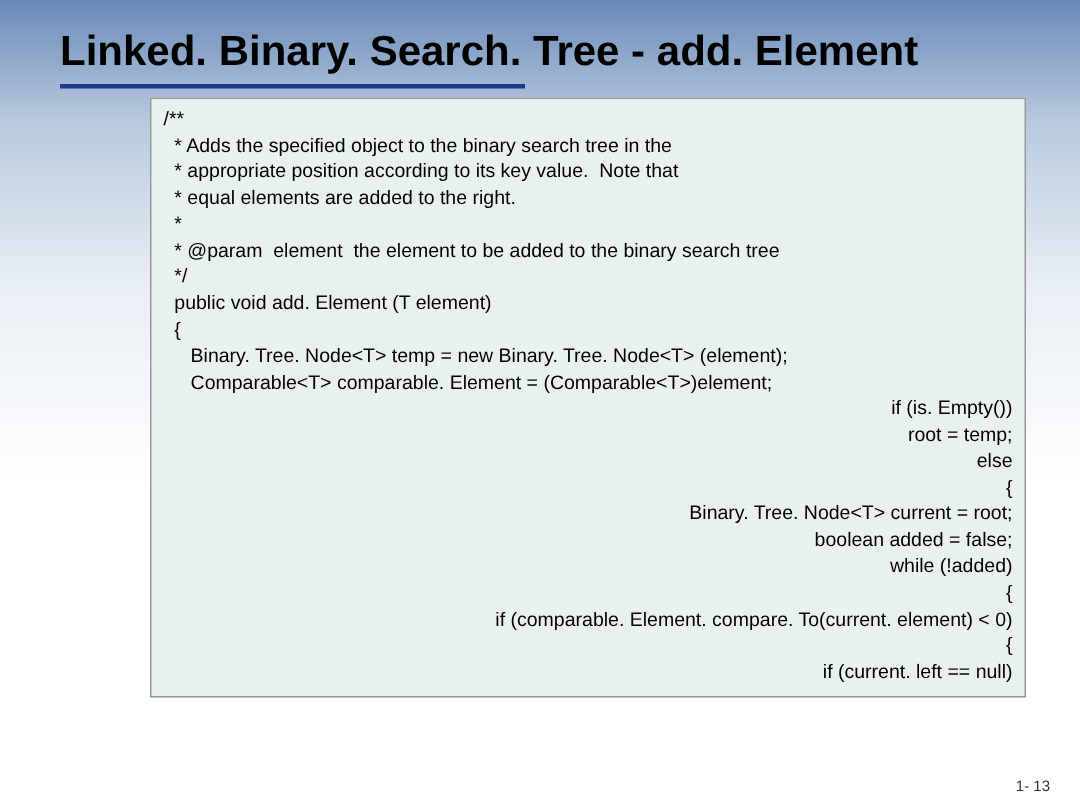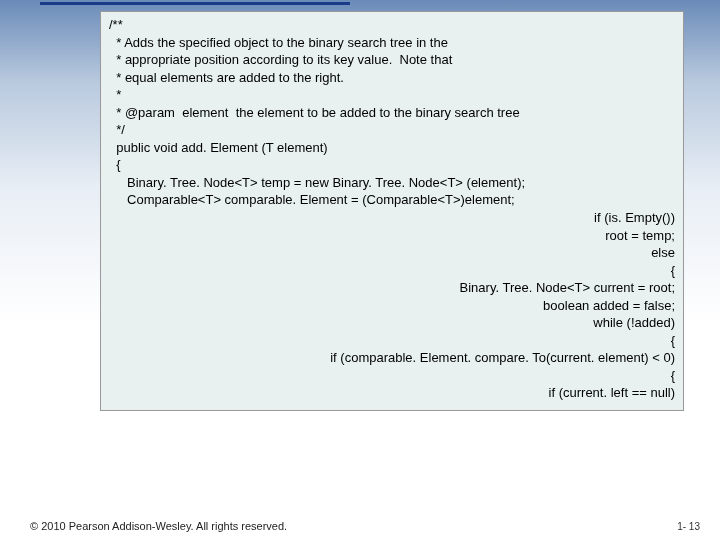--- a/index.html
+++ b/index.html
@@ -61,20 +61,21 @@
     right: 20px;
     font-size: 10px;
     color: #333;
     text-align: right;
   }
 </style>
 </head>
 <body>
 
 <div class="slide">
+  <h1 class="title">Linked. Binary. Search. Tree - add. Element</h1>
   <div class="title-underline"></div>
 
   <div class="code-box">
     <pre>/**
   * Adds the specified object to the binary search tree in the
   * appropriate position according to its key value.  Note that
   * equal elements are added to the right.
   *
   * @param  element  the element to be added to the binary search tree
   */
@@ -88,15 +89,14 @@
 {
    Binary. Tree. Node&lt;T&gt; current = root;
    boolean added = false;
    while (!added)
    {
       if (comparable. Element. compare. To(current. element) &lt; 0)
       {
          if (current. left == null)</pre>
   </div>
 
-  <div class="footer">© 2010 Pearson Addison-Wesley. All rights reserved.</div>
   <div class="page-num">1- 13</div>
 </div>
 
 </body></html>

